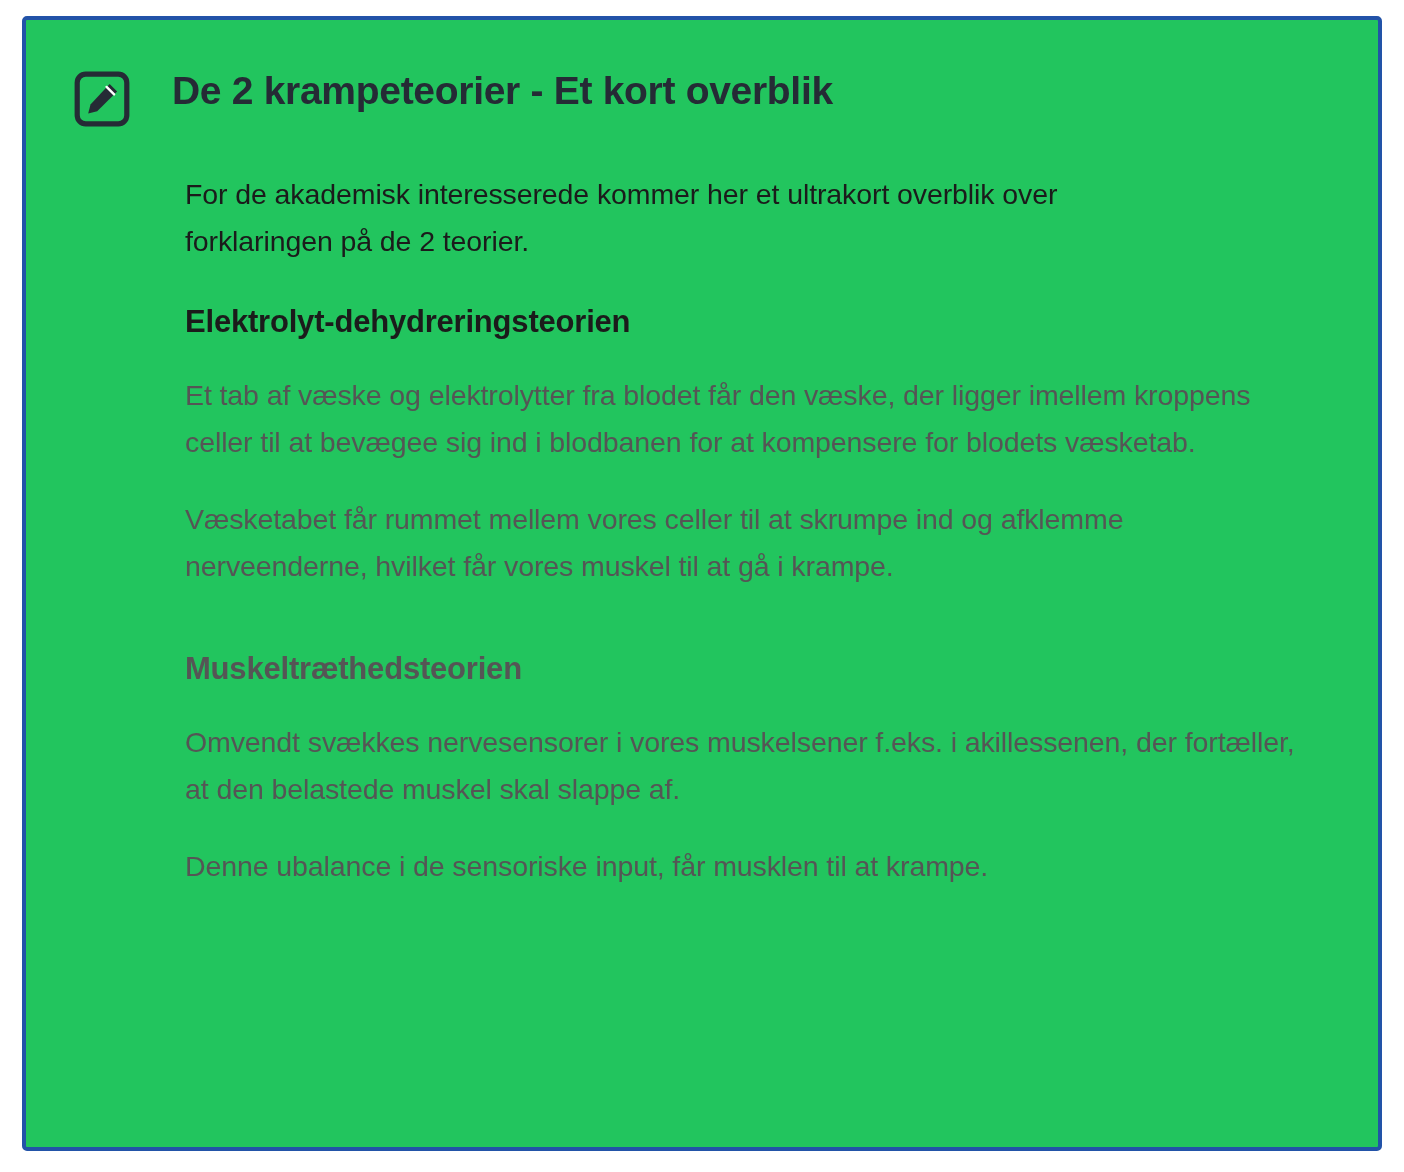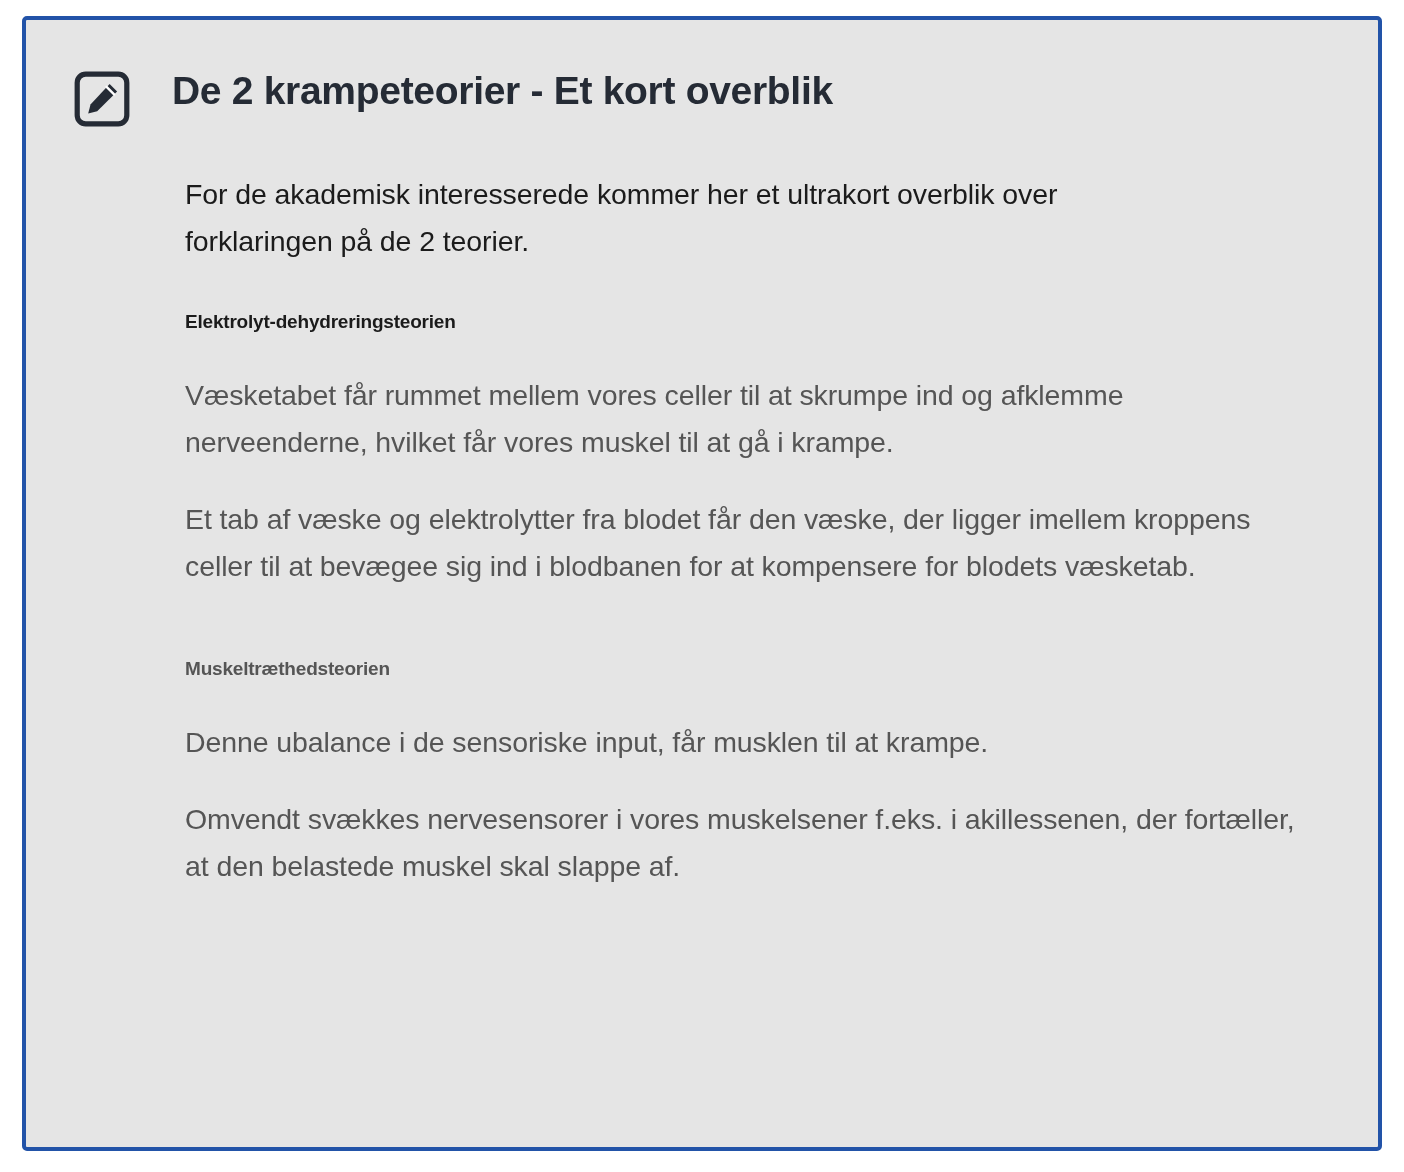--- a/index.html
+++ b/index.html
@@ -19,21 +19,21 @@
     overflow: hidden;
   }
 
   
   .callout-box {
     position: absolute;
     left: 22px;
     top: 16px;
     width: 1360px;
     height: 1135px;
-    background: #e5e5e5;
+    background: #22c55e;
     border: 4px solid #2253a8;
     border-radius: 5px;
   }
 
   
   .callout-header {
     display: flex;
     align-items: flex-start;
     padding: 47px 0 0 47px;
   }
@@ -86,21 +86,21 @@
     margin-top: 30px;
     max-width: 1085px;
   }
 
   .para-body.wide {
     max-width: 1125px;
   }
 
   .subhead {
     margin: 0;
-    font-size: 19px;
+    font-size: 31px;
     line-height: 40px;
     font-weight: bold;
     letter-spacing: -0.2px;
     font-family: "Liberation Sans", "DejaVu Sans", sans-serif;
   }
 
   .subhead-1 {
     color: #1b1b1b;
     margin-top: 37px;
   }
@@ -127,25 +127,25 @@
 
     <h1 class="callout-title">De 2 krampeteorier - Et kort overblik</h1>
   </div>
 
   <div class="callout-body">
 
     <p class="para para-intro">For de akademisk interesserede kommer her et ultrakort overblik over forklaringen på de 2 teorier.</p>
 
     <h2 class="subhead subhead-1">Elektrolyt-dehydreringsteorien</h2>
 
+    <p class="para para-body">Et tab af væske og elektrolytter fra blodet får den væske, der ligger imellem kroppens celler til at bevægee sig ind i blodbanen for at kompensere for blodets væsketab.</p>
+
     <p class="para para-body">Væsketabet får rummet mellem vores celler til at skrumpe ind og afklemme nerveenderne, hvilket får vores muskel til at gå i krampe.</p>
-
-    <p class="para para-body">Et tab af væske og elektrolytter fra blodet får den væske, der ligger imellem kroppens celler til at bevægee sig ind i blodbanen for at kompensere for blodets væsketab.</p>
 
     <h2 class="subhead subhead-2">Muskeltræthedsteorien</h2>
 
 
+    <p class="para para-body wide">Omvendt svækkes nervesensorer i vores muskelsener f.eks. i akillessenen, der fortæller, at den belastede muskel skal slappe af.</p>
+
     <p class="para para-body wide">Denne ubalance i de sensoriske input, får musklen til at krampe.</p>
-
-    <p class="para para-body wide">Omvendt svækkes nervesensorer i vores muskelsener f.eks. i akillessenen, der fortæller, at den belastede muskel skal slappe af.</p>
 
   </div>
 </div>
 
 </body></html>

